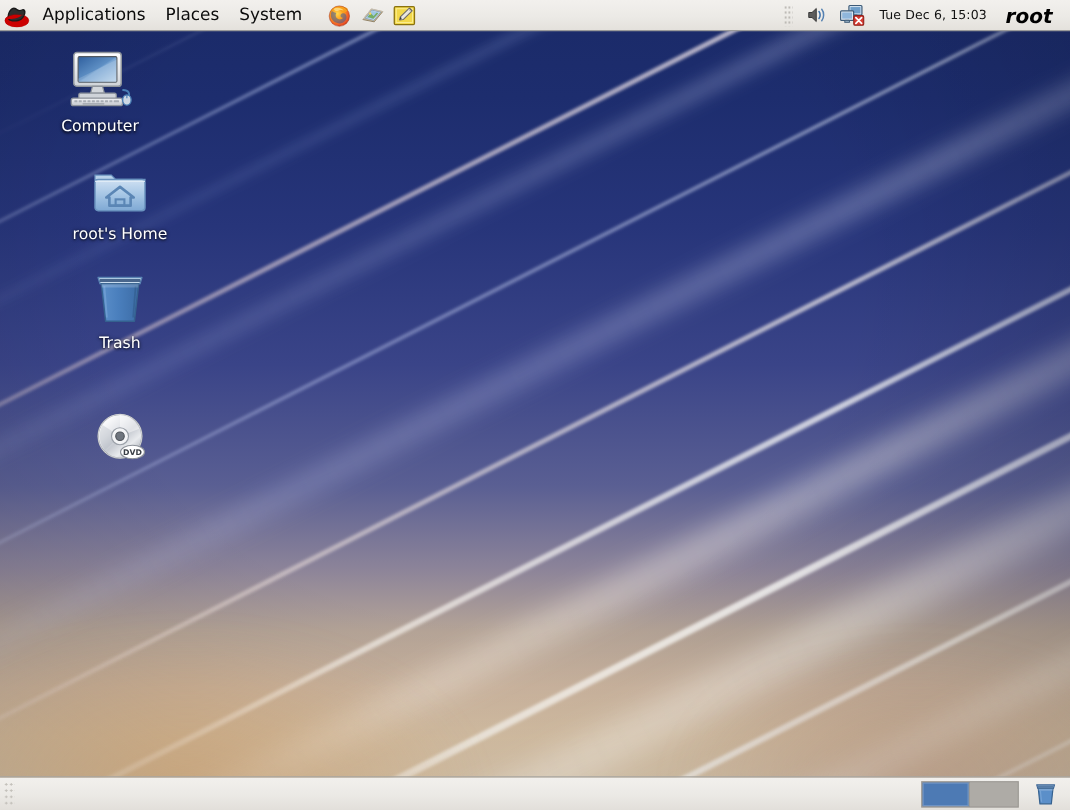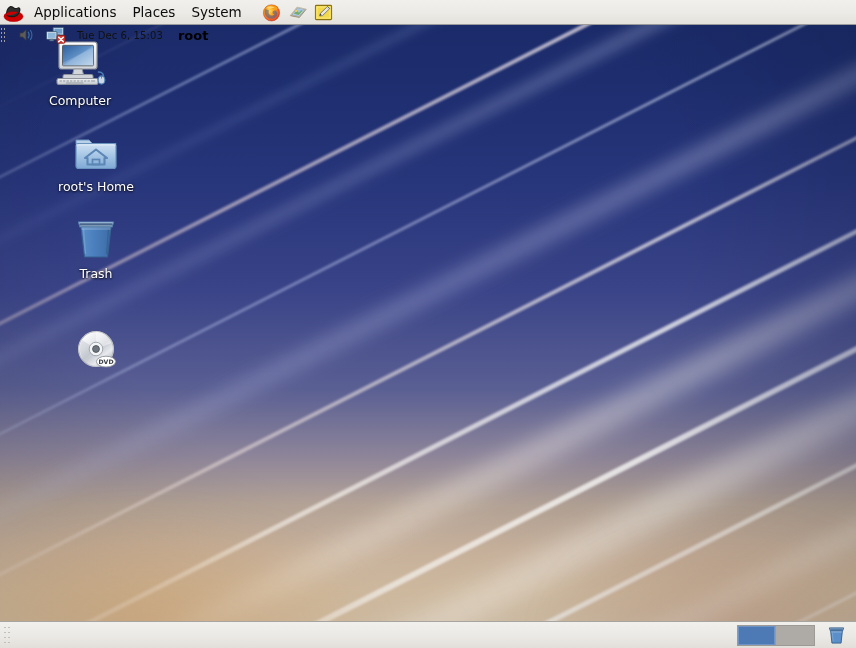--- a/index.html
+++ b/index.html
@@ -75,24 +75,23 @@
     position:absolute; inset:0;
     background:radial-gradient(ellipse at 45% 35%, rgba(0,0,0,0) 45%, rgba(0,0,0,.18) 100%);
   }
 
   
   #top-panel {
     position:absolute; top:0; left:0;
     width:856px; height:25px;
     background:linear-gradient(to bottom, #f2f0ed 0%, #eceae6 55%, #e4e1dc 100%);
     border-bottom:1px solid #9a9a9a;
-    display:flex; 
+    display:flex; align-items:center;
     font-size:13px; color:#000;
     z-index:50;
-    flex-direction:column;
   }
   .panel-left { display:flex; align-items:center; height:100%; }
   .rh-logo { width:26px; height:25px; display:flex; align-items:center; justify-content:center; }
   .menu-item {
     padding:3px 8px; height:21px;
     display:flex; align-items:center;
     font-size:13.5px; color:#0b0b0b;
     border-radius:2px; cursor:default;
     white-space:nowrap;
   }
@@ -106,22 +105,22 @@
       radial-gradient(circle, #b5b2ad 0.8px, transparent 1px);
     background-size:3px 4px;
     opacity:.85;
   }
   .tray-icon { width:26px; height:22px; display:flex; align-items:center; justify-content:center; }
   .clock {
     font-size:10px; color:#111; padding:2px 7px;
     border-radius:2px; white-space:nowrap; letter-spacing:.1px;
   }
   .username {
-    font-size:13px; font-weight:bold; color:#000;
-    padding:2px 6px; border-radius:2px; white-space:nowrap;
+    font-size:16px; font-weight:bold; color:#000;
+    padding:2px 6px; border-radius:2px; white-space:nowrap;font-style:italic;
   }
 
   
   #desktop-icons { position:absolute; top:25px; left:0; right:0; bottom:28px; z-index:10; }
   .dicon {
     position:absolute;
     width:116px;
     display:flex; flex-direction:column; align-items:center;
     cursor:default;
   }

